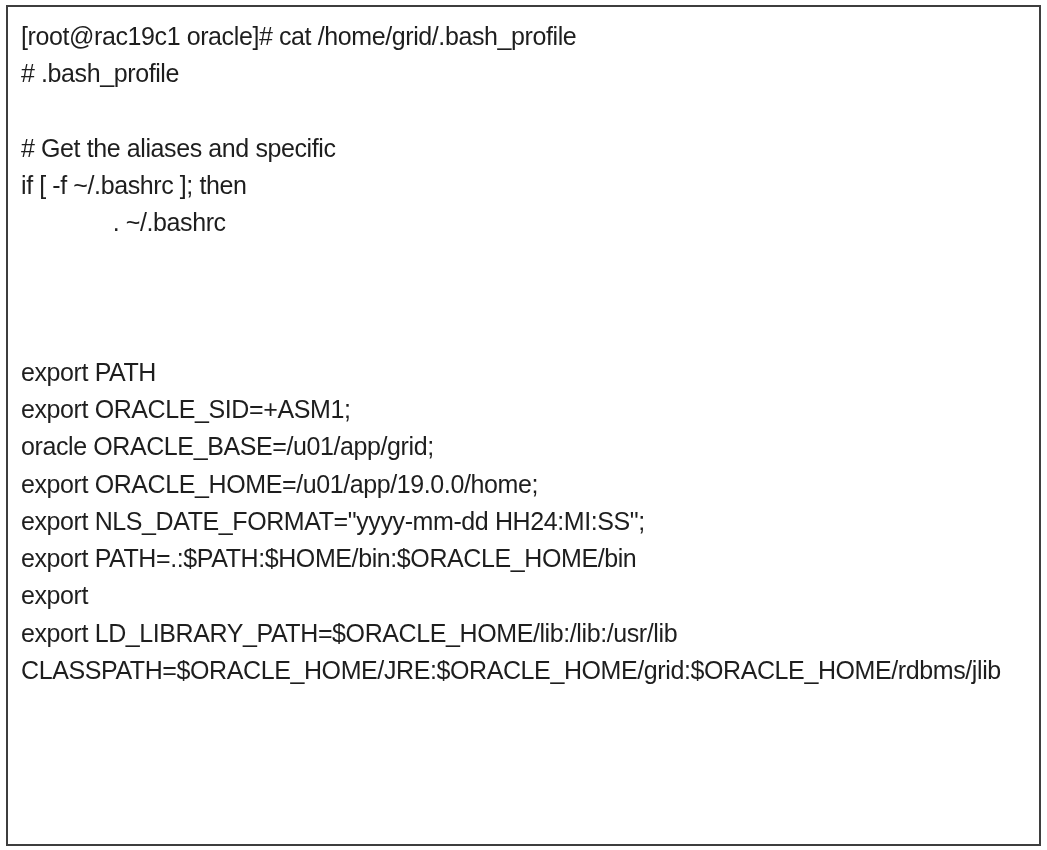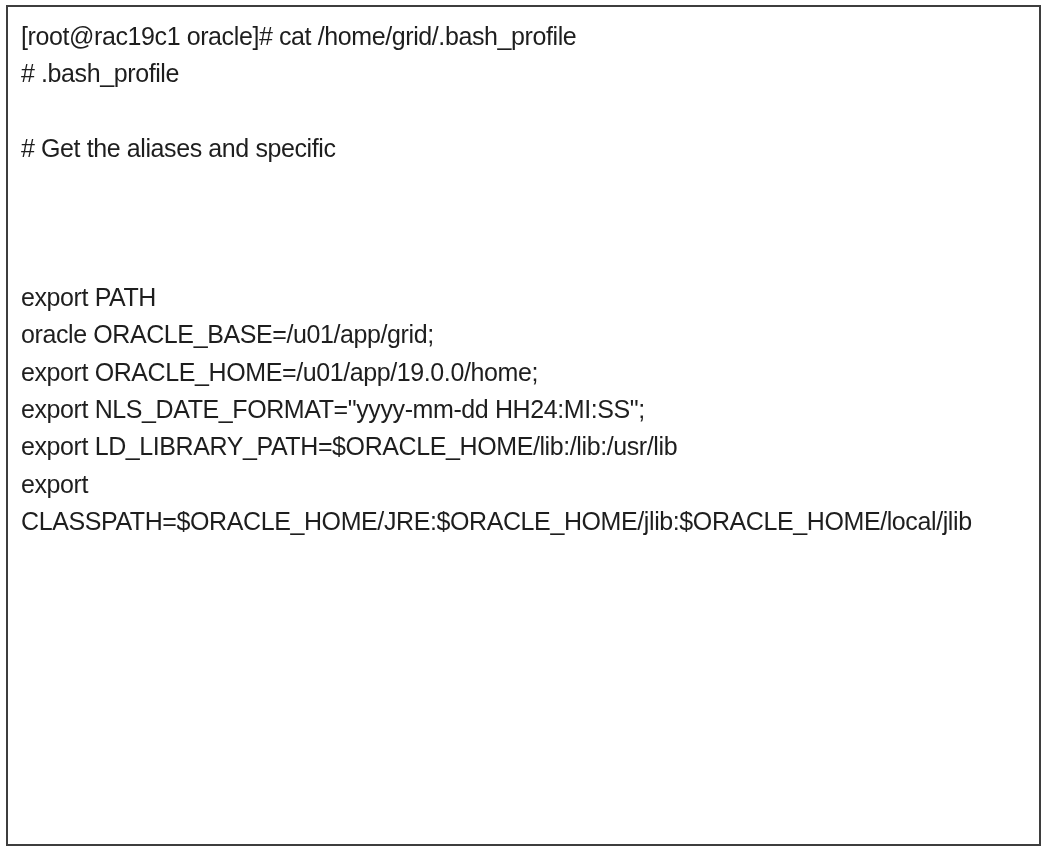--- a/index.html
+++ b/index.html
@@ -40,25 +40,29 @@
 </head>
 <body>
 
 <div class="screen">
   <div class="terminal-frame">
     <div>
         <div class="term-line">[root@rac19c1 oracle]# cat /home/grid/.bash_profile</div>
         <div class="term-line"># .bash_profile</div>
         <div class="term-line">&nbsp;</div>
         <div class="term-line"># Get the aliases and specific</div>
+        <div class="term-line">if [ -f ~/.bashrc ]; then</div>
+        <div class="term-line">              . ~/.bashrc</div>
         <div class="term-line">&nbsp;</div>
         <div class="term-line">&nbsp;</div>
         <div class="term-line">&nbsp;</div>
         <div class="term-line">export PATH</div>
+        <div class="term-line">export ORACLE_SID=+ASM1;</div>
         <div class="term-line">oracle ORACLE_BASE=/u01/app/grid;</div>
         <div class="term-line">export ORACLE_HOME=/u01/app/19.0.0/home;</div>
         <div class="term-line">export NLS_DATE_FORMAT="yyyy-mm-dd HH24:MI:SS";</div>
+        <div class="term-line">export PATH=.:$PATH:$HOME/bin:$ORACLE_HOME/bin</div>
+        <div class="term-line">export</div>
         <div class="term-line">export LD_LIBRARY_PATH=$ORACLE_HOME/lib:/lib:/usr/lib</div>
-        <div class="term-line">export</div>
-        <div class="term-line">CLASSPATH=$ORACLE_HOME/JRE:$ORACLE_HOME/jlib:$ORACLE_HOME/local/jlib</div>
+        <div class="term-line">CLASSPATH=$ORACLE_HOME/JRE:$ORACLE_HOME/grid:$ORACLE_HOME/rdbms/jlib</div>
       </div>
   </div>
 </div>
 
 </body></html>

